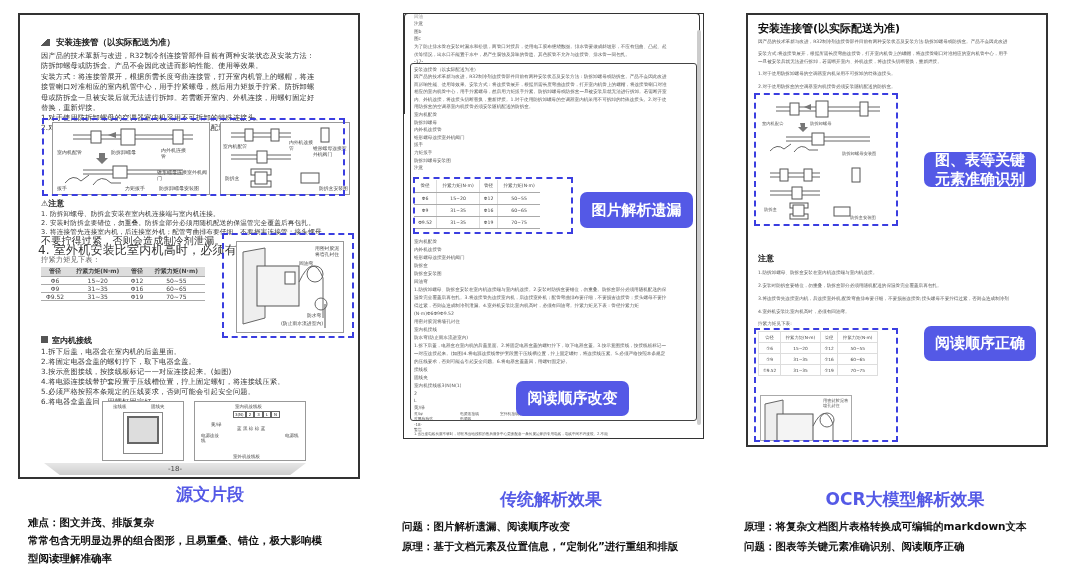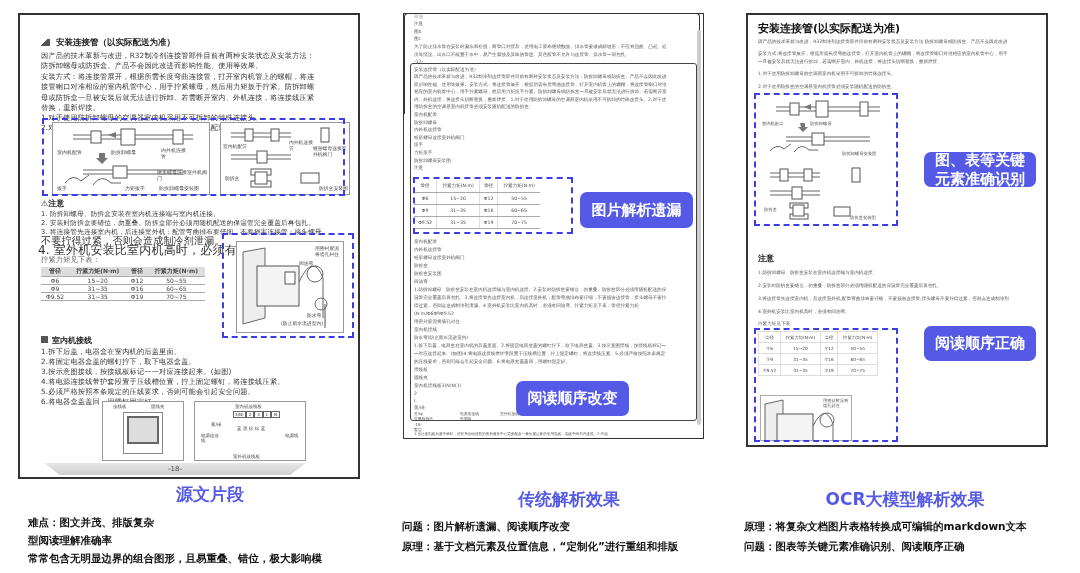--- a/index.html
+++ b/index.html
@@ -27,21 +27,21 @@
 <body>
 
 <div class="panel" style="left:18px;top:13px;width:342px;height:466px;border-width:2px">
   <div style="position:absolute;left:21px;top:24px;width:9px;height:7px;background:linear-gradient(135deg,transparent 40%,#555 40%)"></div>
   <div class="p1h" style="left:36px;top:22px">安装连接管（以实际配送为准）</div>
   <div>
     <div class="p1txt" style="left:21px;top:36px">因产品的技术革新与改进，R32制冷剂连接管部件目前有两种安装状态及安装方法：</div>
     <div class="p1txt" style="left:21px;top:46px">防拆卸螺母或防拆盒。产品不会因此改进而影响性能、使用等效果。</div>
     <div class="p1txt" style="left:21px;top:57px">安装方式：将连接管展开，根据所需长度弯曲连接管，打开室内机管上的螺帽，将连</div>
     <div class="p1txt" style="left:21px;top:67px">接管喇口对准相应的室内机管中心，用手拧紧螺母，然后用力矩扳手拧紧。防拆卸螺</div>
-    <div class="p1txt" style="left:21px;top:78px">母或防拆盒一旦被安装后就无法进行拆卸。若需断开室内、外机连接，将连接线压紧</div>
+    <div class="p1txt" style="left:21px;top:78px">母或防拆盒一旦被安装后就无法进行拆卸。若需断开室内、外机连接，用螺钉固定好</div>
     <div class="p1txt" style="left:21px;top:88px">替换，重新焊接。</div>
     <div class="p1txt" style="left:21px;top:98px">1.对于使用防拆卸螺母的空调器室内机采用不可拆卸的特殊连接头。</div>
     <div class="p1txt" style="left:21px;top:108px">2.对于使用防拆盒的空调器室内机接管必须安装随机配送的防拆盒。</div>
   </div>
 
   <div class="fig" style="left:32px;top:107px;width:158px;height:73px">
     <svg width="158" height="73">
       <line class="stroke" x1="20" y1="12" x2="140" y2="12"></line>
         <line class="stroke" x1="20" y1="16" x2="140" y2="16"></line>
       <rect x="38" y="8" width="10" height="12" fill="#fff" stroke="#555"></rect>
@@ -170,22 +170,22 @@
     <div style="position:absolute;left:38px;top:52px;font-size:4.5px;color:#444">室外机接线板</div>
   </div>
   <div class="pageno" style="left:24px;top:448px">-18-</div>
 </div>
 <div class="dash" style="left:42px;top:118px;width:303px;height:78px"></div>
 <div class="dash" style="left:222px;top:233px;width:132px;height:105px"></div>
 
 <div class="caption" style="left:150px;top:483px;width:120px">源文片段</div>
 <div class="desc" style="left:28px;top:513px;width:340px">
   <div>难点：图文并茂、排版复杂</div>
+  <div>常常包含无明显边界的组合图形，且易重叠、错位，极大影响模</div>
   <div>型阅读理解准确率</div>
-  <div>常常包含无明显边界的组合图形，且易重叠、错位，极大影响模</div>
 </div>
 
 <div style="position:absolute;left:403px;top:13px;width:301px;height:97px;border:1.5px solid #333;border-bottom:none"></div>
 <div style="position:absolute;left:403px;top:13px;width:301px;height:100px;border-left:1.5px solid #333;border-right:1.5px solid #333"></div>
 <div style="position:absolute;left:403px;top:13px;width:301px;height:100px;border:1.5px solid #333;border-bottom:none;height:100px"></div>
 <div style="position:absolute;left:403px;top:13px;width:301px;height:100px;"></div>
 <div style="position:absolute;left:403px;top:13px;width:301px;height:100px;"></div>
 <div style="position:absolute;left:403px;top:13px;width:301px;height:98%;height:100px;"></div>
 
 <div class="panel" style="left:403px;top:13px;width:301px;height:100px;border:none"></div>
@@ -289,21 +289,21 @@
   <div class="p2line" style="left:460px;top:416px;font-size:3.8px;line-height:6px">电源线</div>
   <div class="p2line" style="left:500px;top:411px;font-size:3.8px;line-height:6px">室外机接线板</div>
 </div>
 <div class="badge" style="left:516px;top:381px;width:113px;height:35px">阅读顺序改变</div>
 <div>
   <div class="p2line" style="left:414px;top:422px;font-size:4px;line-height:5px">-18-</div>
   <div class="p2line" style="left:414px;top:427px;font-size:4px;line-height:5px">警告</div>
   <div class="p2line" style="left:414px;top:432px;font-size:3.6px;line-height:5px;width:280px">1.当连接电线长度不够时，请联系当地授权的售后服务中心更换配备一条长度足够的专用电线，电线中间不许接驳。2.不能</div>
 </div>
 
-<div class="caption" style="left:504px;top:488px;width:130px">传统解析效果</div>
+<div class="caption" style="left:486px;top:488px;width:130px">传统解析效果</div>
 <div class="desc" style="left:402px;top:516px;width:340px;line-height:20px">
   <div>问题：图片解析遗漏、阅读顺序改变</div>
   <div>原理：基于文档元素及位置信息，“定制化”进行重组和排版</div>
 </div>
 
 <div class="panel" style="left:746px;top:13px;width:302px;height:434px;border-width:2px">
   <div style="position:absolute;left:10px;top:6px;font-size:11px;font-weight:bold;color:#111">安装连接管(以实际配送为准)</div>
   <div>
     <div class="p3line" style="left:10px;top:23px;width:282px">因产品的技术革新与改进，R32制冷剂连接管部件目前有两种安装状态及安装方法:防拆卸螺母或防拆盒。产品不会因此改进</div>
     <div class="p3line" style="left:10px;top:35px;width:282px">安装方式:将连接管展开，根据所需长度弯曲连接管，打开室内机管上的螺帽，将连接管喇口对准相应的室内机管中心，用手</div>

